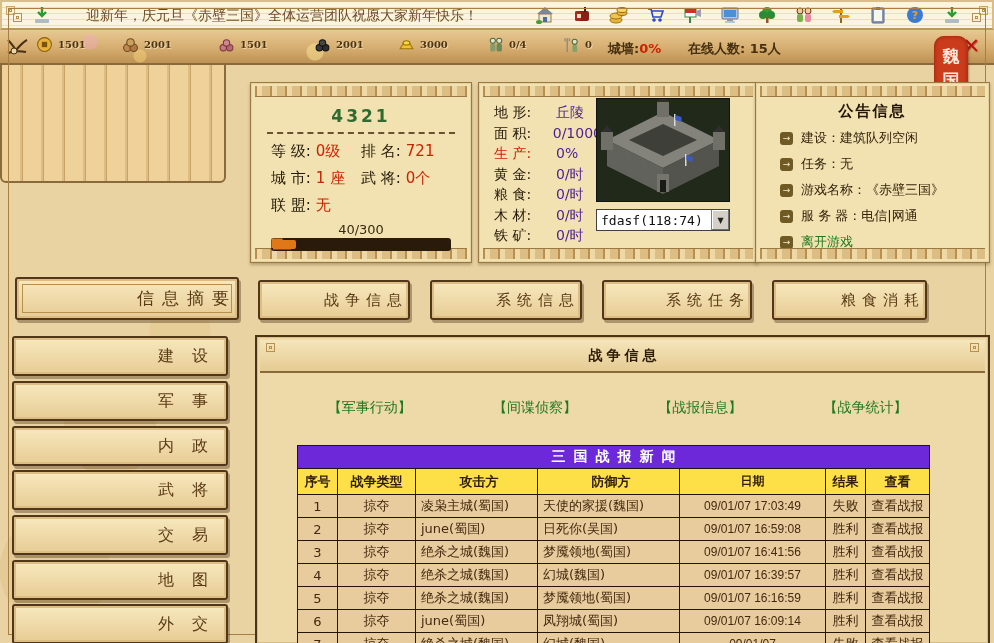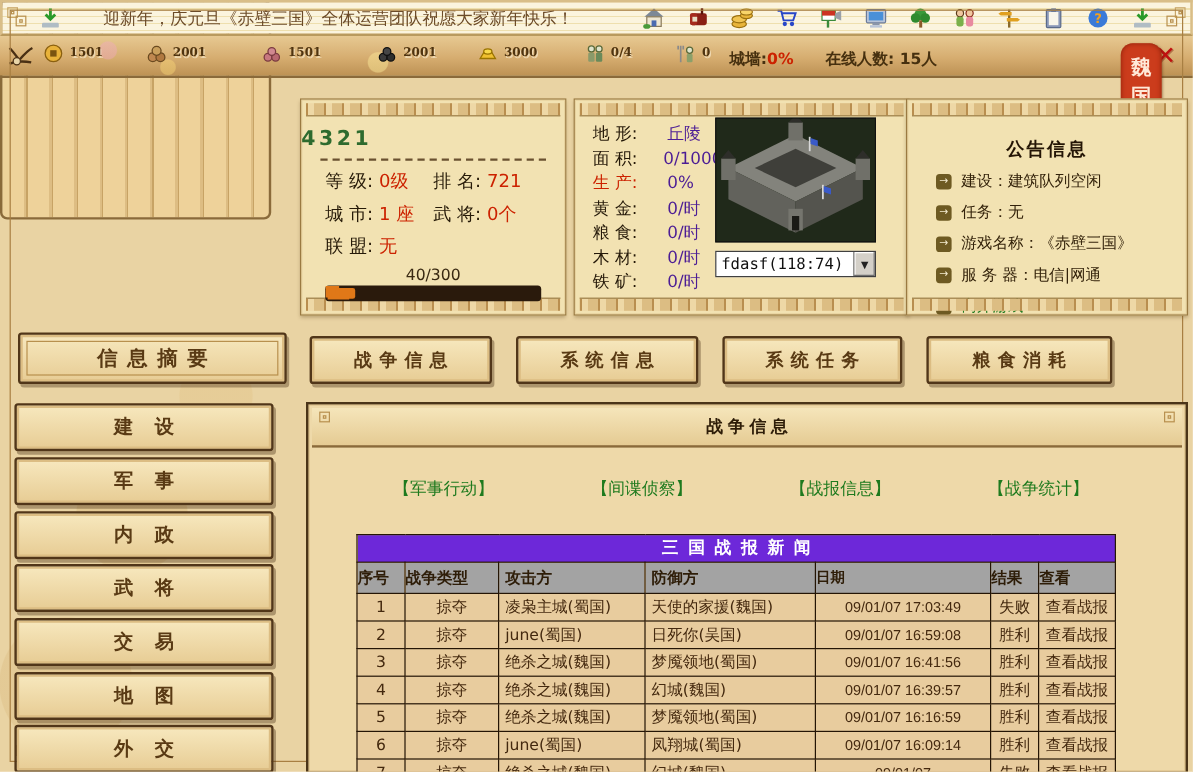--- a/index.html
+++ b/index.html
@@ -50,21 +50,21 @@
 .k-tl{left:4px;top:4px}.k-tr{right:4px;top:4px}.k-bl{left:4px;bottom:4px}.k-br{right:4px;bottom:4px}
 
 #wood{left:12px;top:80px;width:226px;height:183px;border:2px solid #8a6a3a;border-radius:6px;
   background:repeating-linear-gradient(90deg,#eed29a 0 18px,#ddbd83 18px 20px,#c7a365 20px 21px)}
 #wood .frame{position:absolute;inset:8px;border:1px solid #a87f42}
 #seal{position:absolute;right:26px;top:36px;width:34px;height:64px;background:#cb3c1c;border-radius:10px;
   color:#ffe9d8;font-size:17px;font-weight:bold;display:flex;flex-direction:column;align-items:center;
   justify-content:center;gap:1px;box-shadow:inset 0 0 4px #8a1f08,1px 1px 2px rgba(90,40,10,.4)}
 
 #pstats{left:250px;top:82px;width:222px;height:181px}
-.pname{margin-top:23px;text-align:left;font-size:17px;font-weight:bold;color:#2e6b2e;letter-spacing:3px}
+.pname{margin-top:23px;text-align:center;font-size:17px;font-weight:bold;color:#2e6b2e;letter-spacing:3px}
 .pdash{margin:6px 16px 0;border-top:2px dashed #6a5130}
 .prow{display:flex;padding:0 20px;margin-top:8px;font-size:15px}
 .pair{width:50%;display:flex;gap:5px;white-space:nowrap}
 .pair .lab{color:#261a08}.pair .val{color:#cc2200}
 .pprog{text-align:center;font-size:13px;color:#3a2a12;margin-top:7px}
 .pbar{position:relative;margin:1px auto 0;width:180px;height:13px;background:#2a1a0c;border-radius:3px}
 .pbar .fill{position:absolute;left:2px;top:2px;bottom:2px;width:13%;background:#e07818;border-radius:2px}
 .pbar .hook{position:absolute;left:-2px;top:-4px}
 
 #city{left:478px;top:82px;width:280px;height:181px}
@@ -75,51 +75,51 @@
 .crow.redlab .lab{color:#cc2200}
 .castle{position:absolute;left:117px;top:15px;width:134px;height:104px;border:1px solid #111;background:#20291a}
 .cityselect{position:absolute;left:117px;top:126px;width:134px;height:22px;background:#fff;
   border:1px solid #404040;display:flex;align-items:stretch;cursor:pointer}
 .cityselect .txt{flex:1;font-family:"DejaVu Sans Mono",monospace;font-size:13px;color:#101010;
   padding:3px 0 0 4px;overflow:hidden;white-space:nowrap}
 .cityselect .dd{width:18px;background:#d4d0c8;border-left:1px solid #808080;display:flex;align-items:center;
   justify-content:center;font-size:8px;color:#222;box-shadow:inset -1px -1px 0 #707070,inset 1px 1px 0 #fff}
 
 #ann{left:755px;top:82px;width:235px;height:181px}
-.atitle{margin-top:32px;text-align:center;font-size:15px;font-weight:bold;color:#241505;letter-spacing:2px}
+.atitle{margin-top:19px;text-align:center;font-size:15px;font-weight:bold;color:#241505;letter-spacing:2px}
 .aitem{display:flex;align-items:center;gap:8px;margin:8px 0 0 24px;font-size:13px;color:#33220a;white-space:nowrap}
 .abullet{flex:0 0 13px;width:13px;height:13px;background:#6e5a22;border-radius:3px;color:#f5ecd0;
   font-size:9px;line-height:13px;text-align:center}
 .aitem.link{color:#1e7a1e;cursor:pointer}
 
 .btn{position:absolute;background:linear-gradient(180deg,#f7e8be,#e7cc94);
   border:2px solid #513619;border-radius:3px;cursor:pointer;
   box-shadow:inset 0 0 0 2px #dcbd83,2px 3px 0 rgba(60,35,10,.35);
-  display:flex;align-items:center;justify-content:center;font-weight:bold;color:#593a14}
+  display:flex;align-items:center;justify-content:flex-end;font-weight:normal;color:#593a14}
 #tab-summary{left:15px;top:277px;width:224px;height:43px;font-size:17px;letter-spacing:8px;text-indent:8px}
 #tab-summary .frame{position:absolute;inset:5px;border:1px solid #b8904e}
 .tab{top:280px;height:40px;font-size:15px;letter-spacing:6px;text-indent:6px}
 #tab-0{left:258px;width:152px}#tab-1{left:430px;width:152px}
 #tab-2{left:602px;width:150px}#tab-3{left:772px;width:155px}
 
 .side-btn{left:12px;width:216px;height:40px;font-size:16px;letter-spacing:18px;text-indent:18px}
 
 #content{position:absolute;left:255px;top:335px;width:735px;height:310px;background:#eed9a9;
   border:2px solid #4a3418;box-shadow:inset 0 0 0 1px #d9bc84}
 #chead{position:absolute;left:3px;right:3px;top:3px;height:33px;
   background:linear-gradient(180deg,#f5e5ba,#e5cb93);border-bottom:2px solid #8a6a3a;
   display:flex;align-items:center;justify-content:center;font-size:14px;font-weight:bold;
   color:#2e1d08;letter-spacing:4px;text-indent:4px}
 #clinks{position:absolute;left:30px;right:40px;top:62px;display:flex;justify-content:space-around;font-size:14px}
 #clinks span{color:#1e7a1e;cursor:pointer}
 #wartable{position:absolute;left:40px;top:108px;border-collapse:collapse;font-size:13px;background:#e8cc9e}
 #wartable td{border:1px solid #241505;overflow:hidden;white-space:nowrap}
 #wartable .title-row td{height:23px;background:#6d28d9;color:#fff;font-weight:bold;
   letter-spacing:8px;text-indent:8px;text-align:center;font-size:14px}
-#wartable .head-row td{height:26px;background:#a3a3a3;font-weight:bold;color:#2e1d08;text-align:left}
+#wartable .head-row td{height:26px;background:#fde047;font-weight:bold;color:#2e1d08;text-align:center}
 #wartable .data-row td{height:23px;color:#44290f;background:#e8cc9e}
 .c0{width:40px;text-align:center}.c1{width:78px;text-align:center}
 .c2{width:122px;padding-left:5px}.c3{width:142px;padding-left:5px}
 .c4{width:146px;text-align:center;font-family:Liberation Sans, sans-serif;font-size:12px}
 .c5{width:40px;text-align:center}.c6{width:64px;text-align:center}
 </style>
 </head>
 <body>
 
 <div id="screen">

